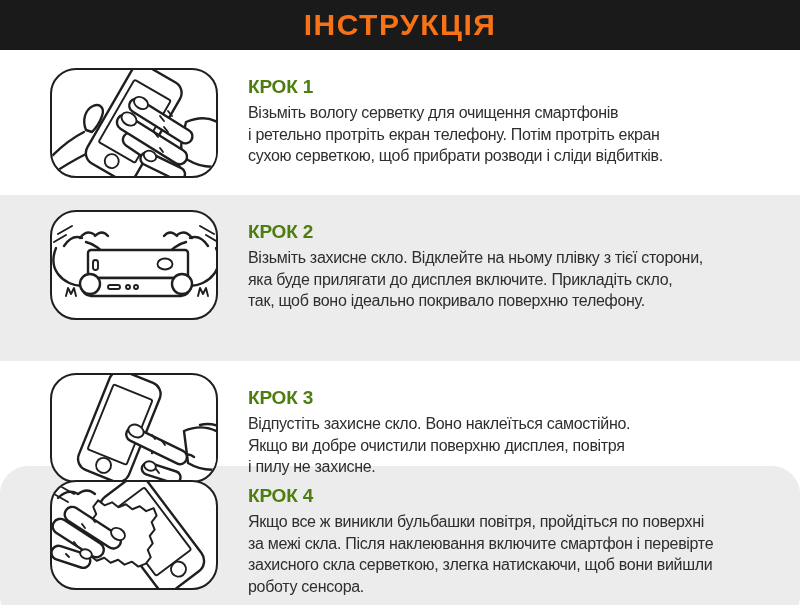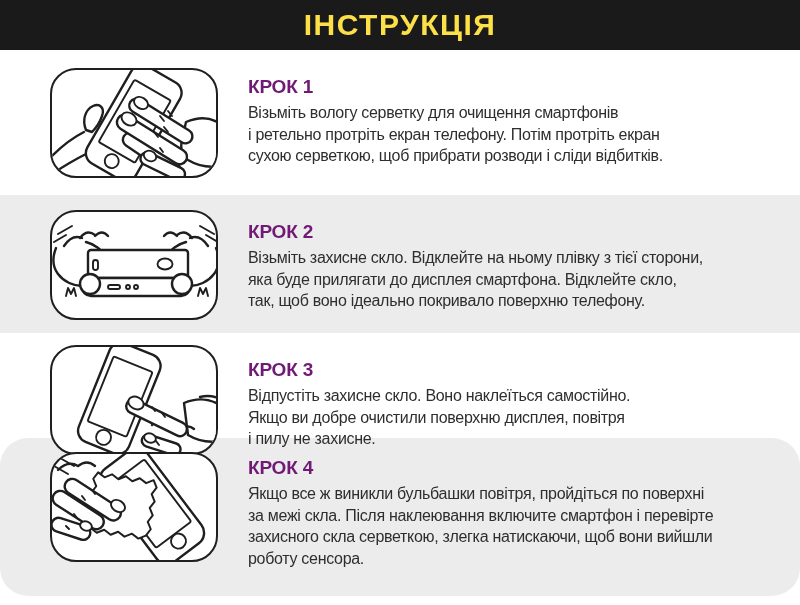--- a/index.html
+++ b/index.html
@@ -12,46 +12,46 @@
   html,body{width:800px;}
   body{
     width:800px;height:605px;overflow:hidden;background:#fff;
     font-family:"Liberation Sans","DejaVu Sans",sans-serif;color:var(--text);
   }
   .header{
     width:800px;height:50px;background:var(--header-bg);
     display:flex;align-items:center;justify-content:center;
   }
   .header h1{
-    color:#fde047;font-size:30px;font-weight:800;letter-spacing:1.5px;
+    color:#f97316;font-size:30px;font-weight:800;letter-spacing:1.5px;
     font-family:"Liberation Sans","DejaVu Sans",sans-serif;
   }
   .step{
     display:flex;align-items:flex-start;width:800px;
   }
   .step.alt{background:var(--stripe);}
   .s1{height:145px;}
-  .s2{height:138px;}
+  .s2{height:166px;}
   .s3{height:105px;}
   .s4{height:158px;border-radius:28px;}
   .illus{
     flex:0 0 auto;width:168px;height:110px;margin-left:50px;margin-top:18px;
     border:2.5px solid var(--ink);border-radius:26px;background:#fff;
     overflow:hidden;
   }
   .s2 .illus{margin-top:15px;}
   .s3 .illus{margin-top:12px;}
   .s4 .illus{margin-top:14px;}
   .illus svg{display:block;width:168px;height:110px;}
   .txt{
     margin-left:30px;margin-top:26px;white-space:nowrap;
   }
   .s4 .txt{margin-top:19px;}
   .txt h2{
-    font-size:19px;font-weight:700;color:#701a75;margin-bottom:4px;
+    font-size:19px;font-weight:700;color:#4d7c0f;margin-bottom:4px;
     letter-spacing:-0.2px;
   }
   .txt .line{
     font-size:16px;line-height:21.5px;letter-spacing:-0.3px;color:var(--text);
   }
   
   .la{stroke:var(--ink);fill:none;stroke-width:2.4;stroke-linecap:round;stroke-linejoin:round;}
   .laf{stroke:var(--ink);fill:#fff;stroke-width:2.4;stroke-linecap:round;stroke-linejoin:round;}
   .thin{stroke-width:1.9;}
 </style>
@@ -115,21 +115,21 @@
       <circle class="la thin" cx="76" cy="75" r="2"></circle>
       <circle class="la thin" cx="84" cy="75" r="2"></circle>
       <circle class="laf" cx="38" cy="72" r="10"></circle>
       <circle class="laf" cx="130" cy="72" r="10"></circle>
       <path class="la thin" d="M14,84 l2,-8 3,6 3,-6 2,8 M146,84 l2,-8 3,6 3,-6 2,8"></path>
     </svg>
   </div>
   <div class="txt">
     <h2>КРОК 2</h2>
     <div class="line">Візьміть захисне скло. Відклейте на ньому плівку з тієї сторони,</div>
-    <div class="line">яка буде прилягати до дисплея смартфона. Відклейте скло,</div>
+    <div class="line">яка буде прилягати до дисплея включите. Прикладіть скло,</div>
     <div class="line">так, щоб воно ідеально покривало поверхню телефону.</div>
   </div>
 </div>
 
 <div class="step s3">
   <div class="illus">
     <svg viewBox="0 0 168 110" aria-hidden="true">
       <g transform="rotate(22 66 52)">
         <rect class="laf" x="40" y="-2" width="54" height="106" rx="12"></rect>
         <rect class="la thin" x="46" y="14" width="42" height="70" rx="2"></rect>

